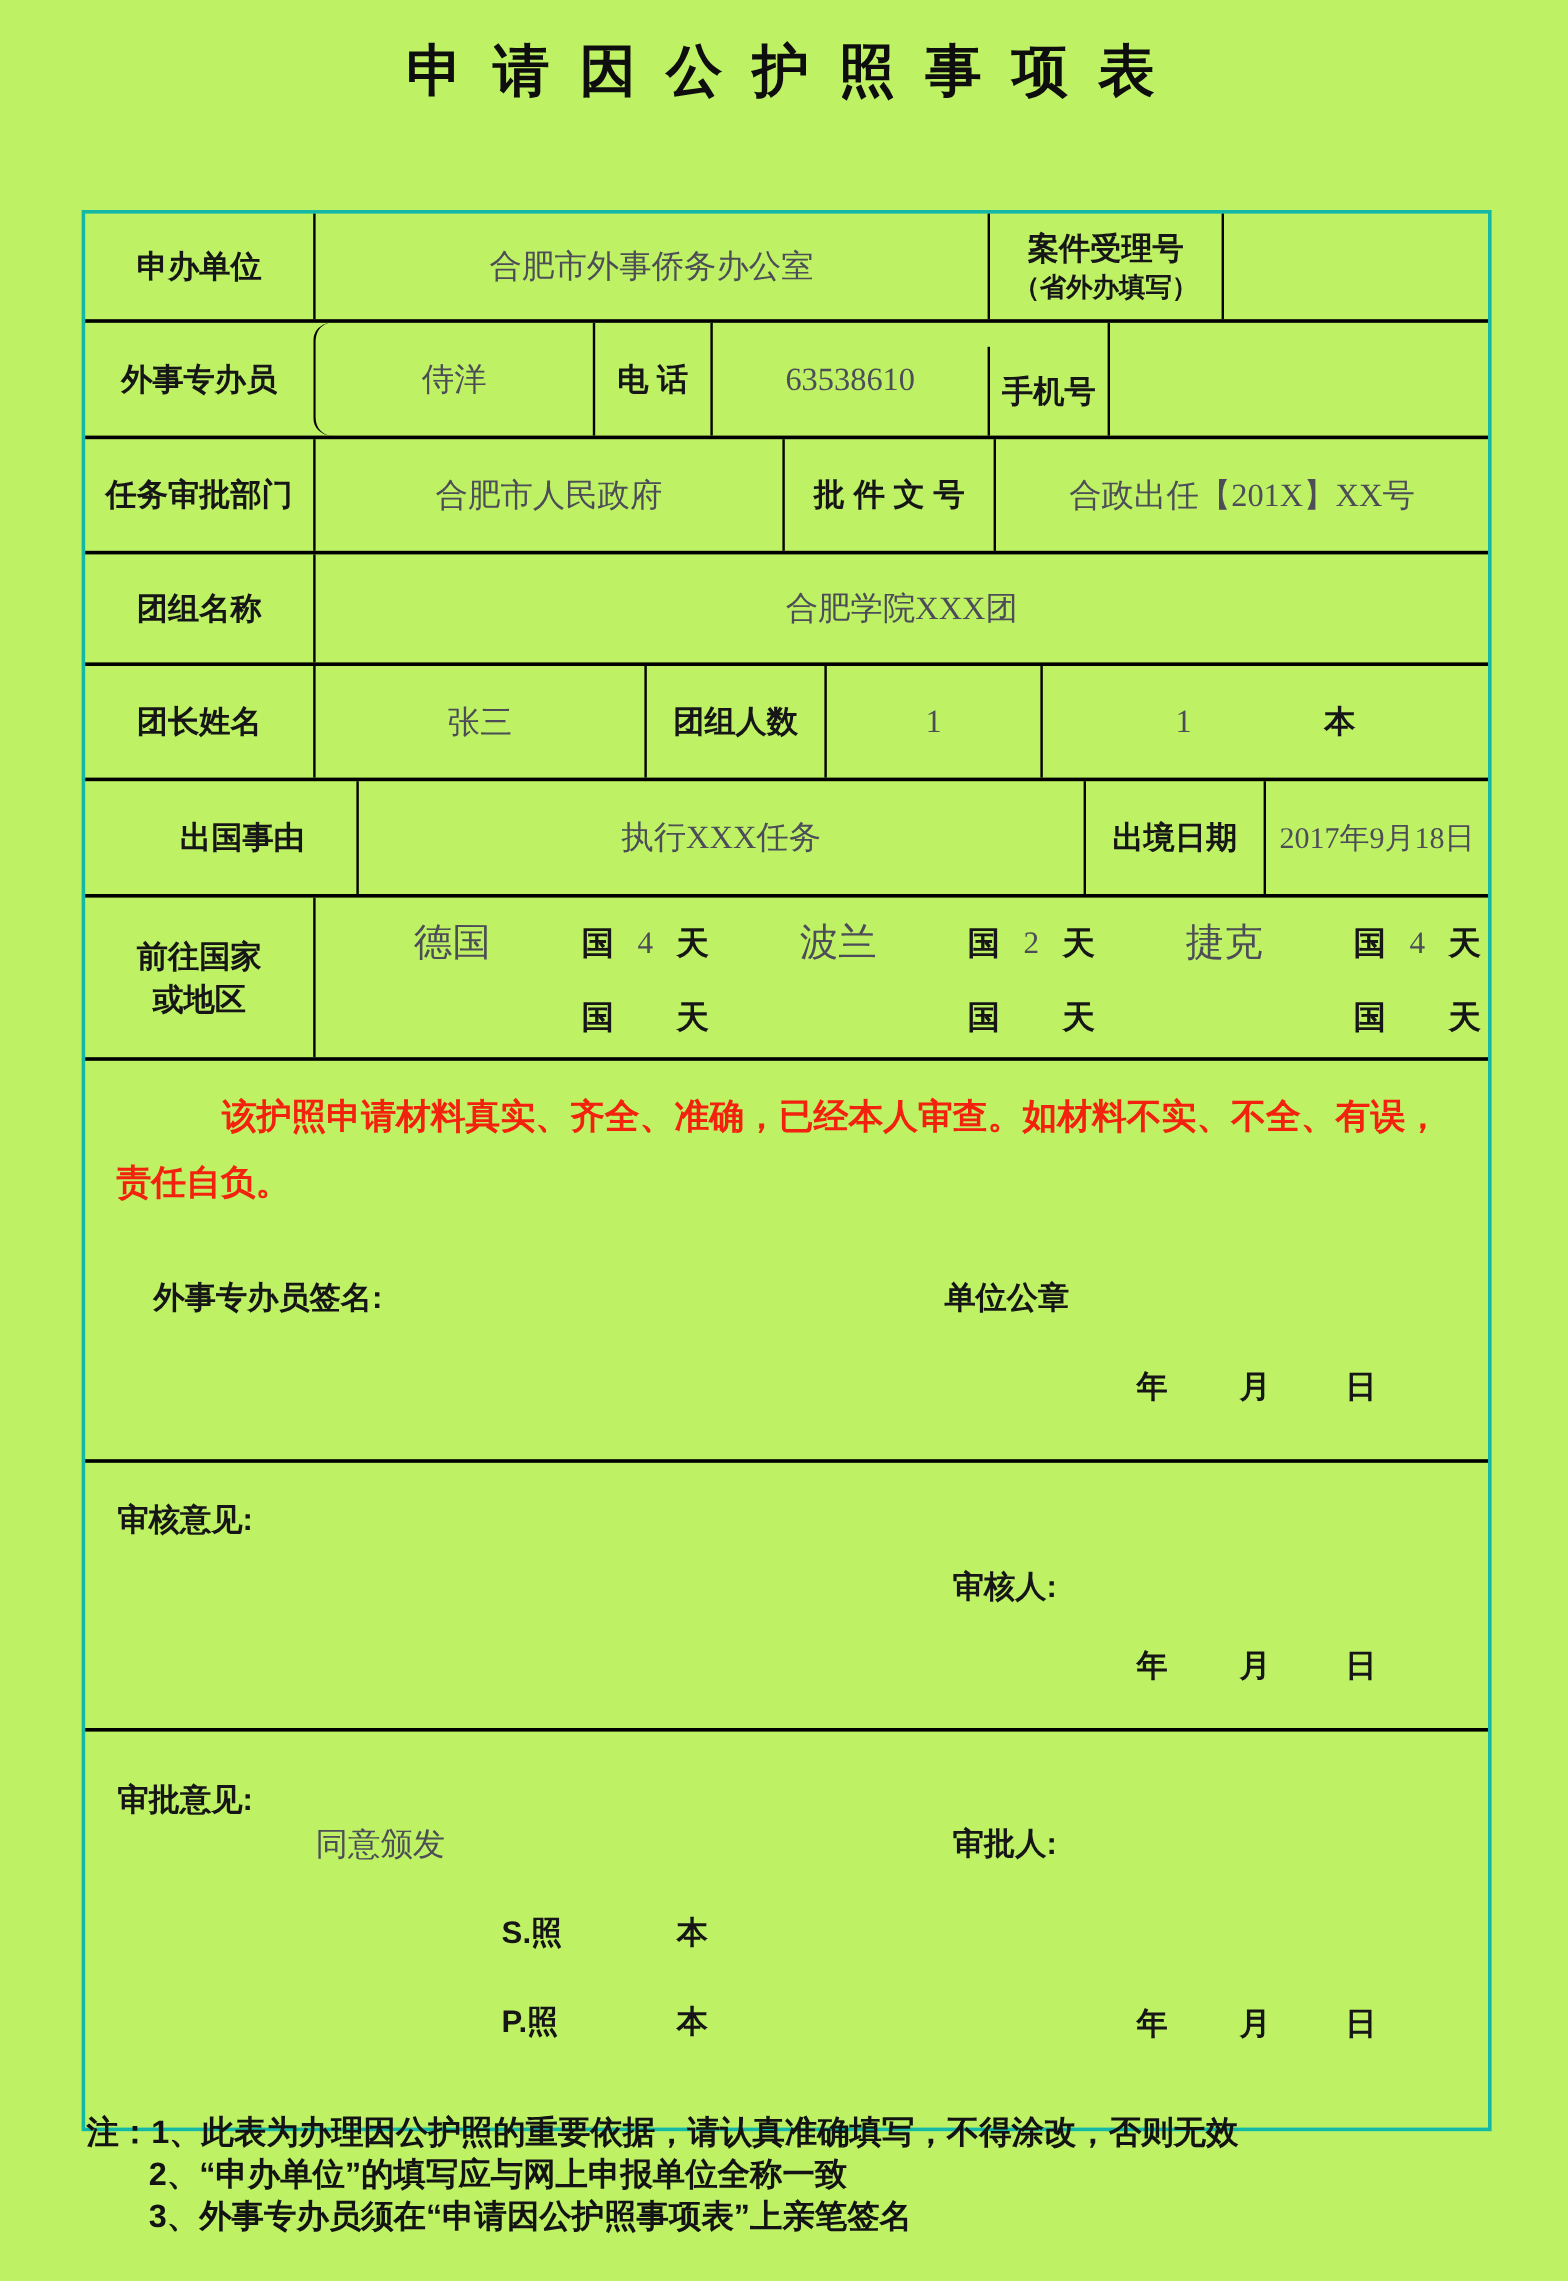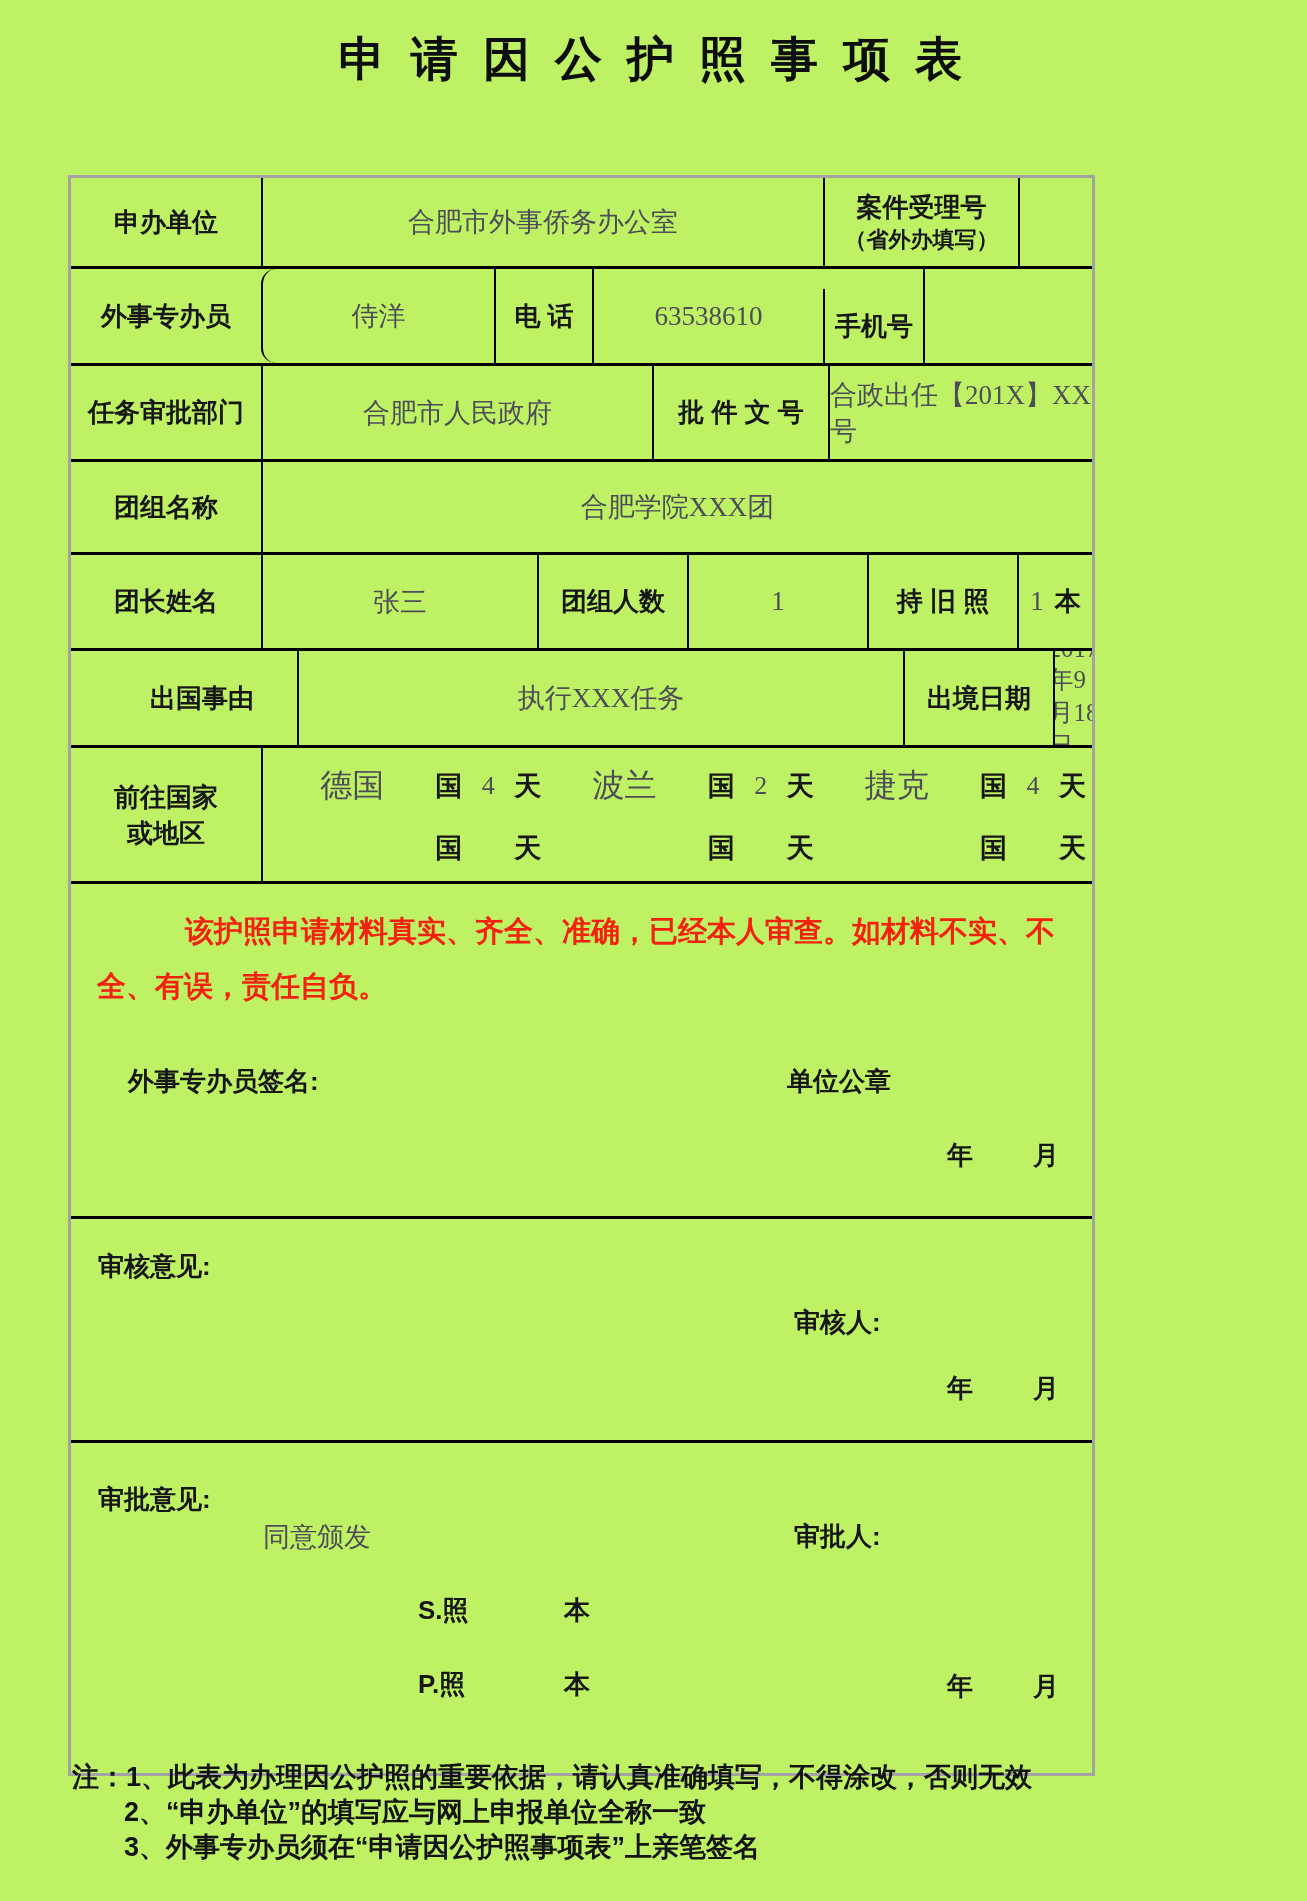--- a/index.html
+++ b/index.html
@@ -1,20 +1,20 @@
 <!DOCTYPE html>
 <html><head>
 <meta charset="utf-8">
 <style>
   html,body{margin:0;padding:0;background:#ffffff;}
   .page{position:relative;width:1307px;height:1901px;background:#bef264;overflow:hidden;
         font-family:"Liberation Sans","DejaVu Sans",sans-serif;color:#151515;}
   .title{position:absolute;top:28px;left:0;right:0;text-align:center;
          font-size:47px;font-weight:bold;letter-spacing:6px;color:#0e0e0e;}
-  .form{position:absolute;left:68px;top:175px;width:1027px;border:3px solid #a3a3a3;box-sizing:border-box;}
+  .form{position:absolute;left:68px;top:175px;width:1175px;border:3px solid #14b8a6;box-sizing:border-box;}
   .row{display:flex;border-top:3px solid #000;}
   .row:first-child{border-top:none;}
   .c{border-left:2px solid #000;box-sizing:border-box;display:flex;
      align-items:center;justify-content:center;overflow:hidden;}
   .c:first-child{border-left:none;}
   .lbl{font-weight:bold;font-size:26px;color:#161616;}
   .lbl2{font-weight:bold;font-size:26px;color:#161616;}
   .val{font-family:"Liberation Serif","DejaVu Serif",serif;font-size:27px;color:#4d4d58;}
   .col{flex-direction:column;line-height:36px;}
   .sub{font-size:22px;line-height:30px;}
@@ -73,21 +73,20 @@
     <div class="row" style="height:90px;">
       <div class="c lbl w190">团组名称</div>
       <div class="c val grow">合肥学院XXX团</div>
     </div>
 
     <div class="row" style="height:93px;">
       <div class="c lbl w190">团长姓名</div>
       <div class="c val" style="flex:0 0 276px;">张三</div>
       <div class="c lbl" style="flex:0 0 150px;">团组人数</div>
       <div class="c val" style="flex:0 0 180px;">1</div>
-      <div class="c lbl" style="flex:0 0 150px;">持 旧 照</div>
       <div class="c grow" style="justify-content:space-evenly;">
         <span class="val">1</span>
         <span class="lbl2">本</span>
       </div>
     </div>
 
     <div class="row" style="height:94px;padding-left:36px;">
       <div class="c lbl w190">出国事由</div>
       <div class="c val" style="flex:0 0 606px;">执行XXX任务</div>
       <div class="c lbl" style="flex:0 0 150px;">出境日期</div>

